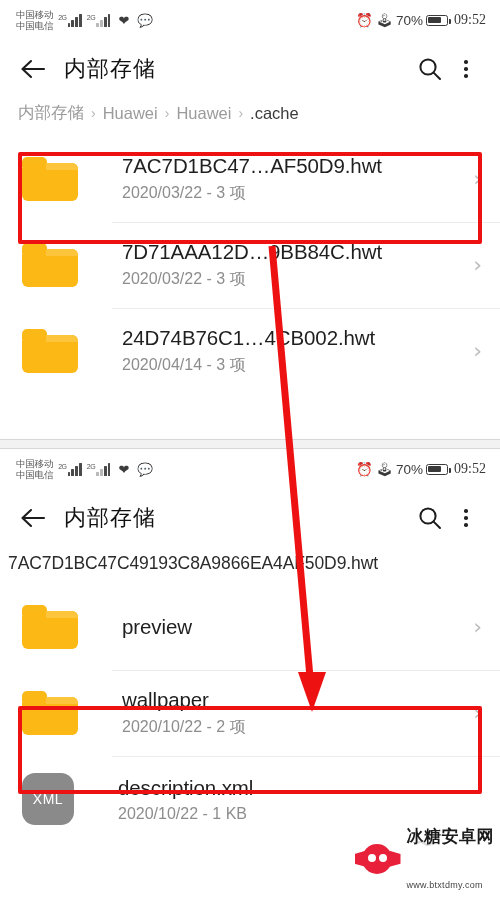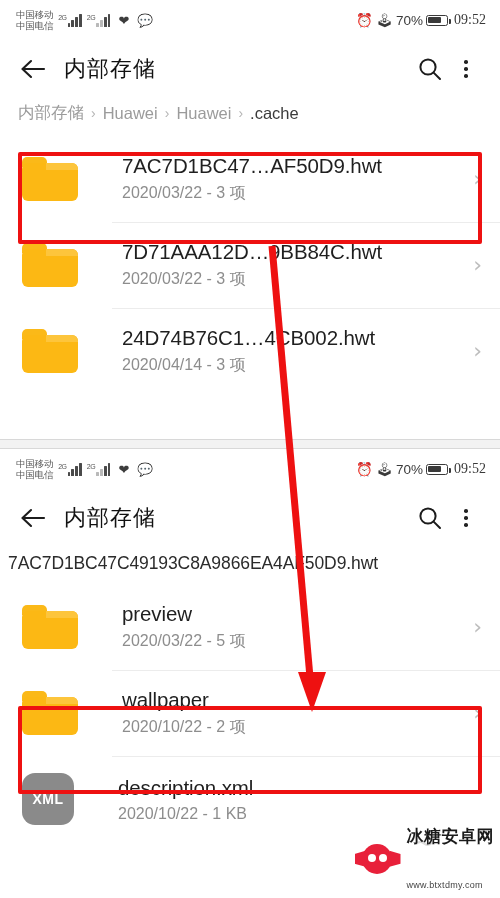--- a/index.html
+++ b/index.html
@@ -73,21 +73,21 @@
   .folder { width: 56px; height: 44px; position: relative; flex: none; }
   .folder .tab { position: absolute; left: 0; top: 0; width: 25px; height: 10px;
     background: #FBB918; border-radius: 5px 5px 0 0; }
   .folder .body { position: absolute; left: 0; top: 6px; width: 56px; height: 38px;
     background: #FCB814; border-radius: 6px; }
   .folder .lip { position: absolute; left: 24px; top: 6px; width: 32px; height: 7px;
     background: #FDC53C; border-radius: 0 6px 0 0; }
 
   .xmlicon { width: 52px; height: 52px; flex: none; background: #8a8a8a;
     border-radius: 13px; display: flex; align-items: center; justify-content: center;
-    color: #fff; font-size: 14px; letter-spacing: .5px; font-weight: bold; }
+    color: #fff; font-size: 14px; letter-spacing: .5px; }
 
   .meta { margin-left: 44px; display: flex; flex-direction: column; gap: 5px;
     min-width: 0; flex: 1; }
   .fname { font-size: 20.5px; color: #1f1f1f; white-space: nowrap; letter-spacing: -0.1px; }
   .fsub  { font-size: 16px; color: #8d8d8d; white-space: nowrap; }
   .chev { flex: none; color: #bdbdbd; font-size: 22px; line-height: 1; margin-left: 8px;
     font-family: "DejaVu Sans", sans-serif; }
 
   
   .redbox { position: absolute; border: 4px solid #ee1111; border-radius: 2px;
@@ -300,21 +300,20 @@
 
     <div class="list">
       <div class="row noline">
         <div class="folder">
           <span class="tab"></span>
             <span class="body"></span>
             <span class="lip"></span>
         </div>
         <div class="meta">
           <div class="fname">preview</div>
-          <div class="fsub">2020/03/22 - 5 项</div>
         </div>
         <div class="chev">›</div>
       </div>
       <div class="row">
         <div class="folder">
           <span class="tab"></span>
             <span class="body"></span>
             <span class="lip"></span>
         </div>
         <div class="meta">

